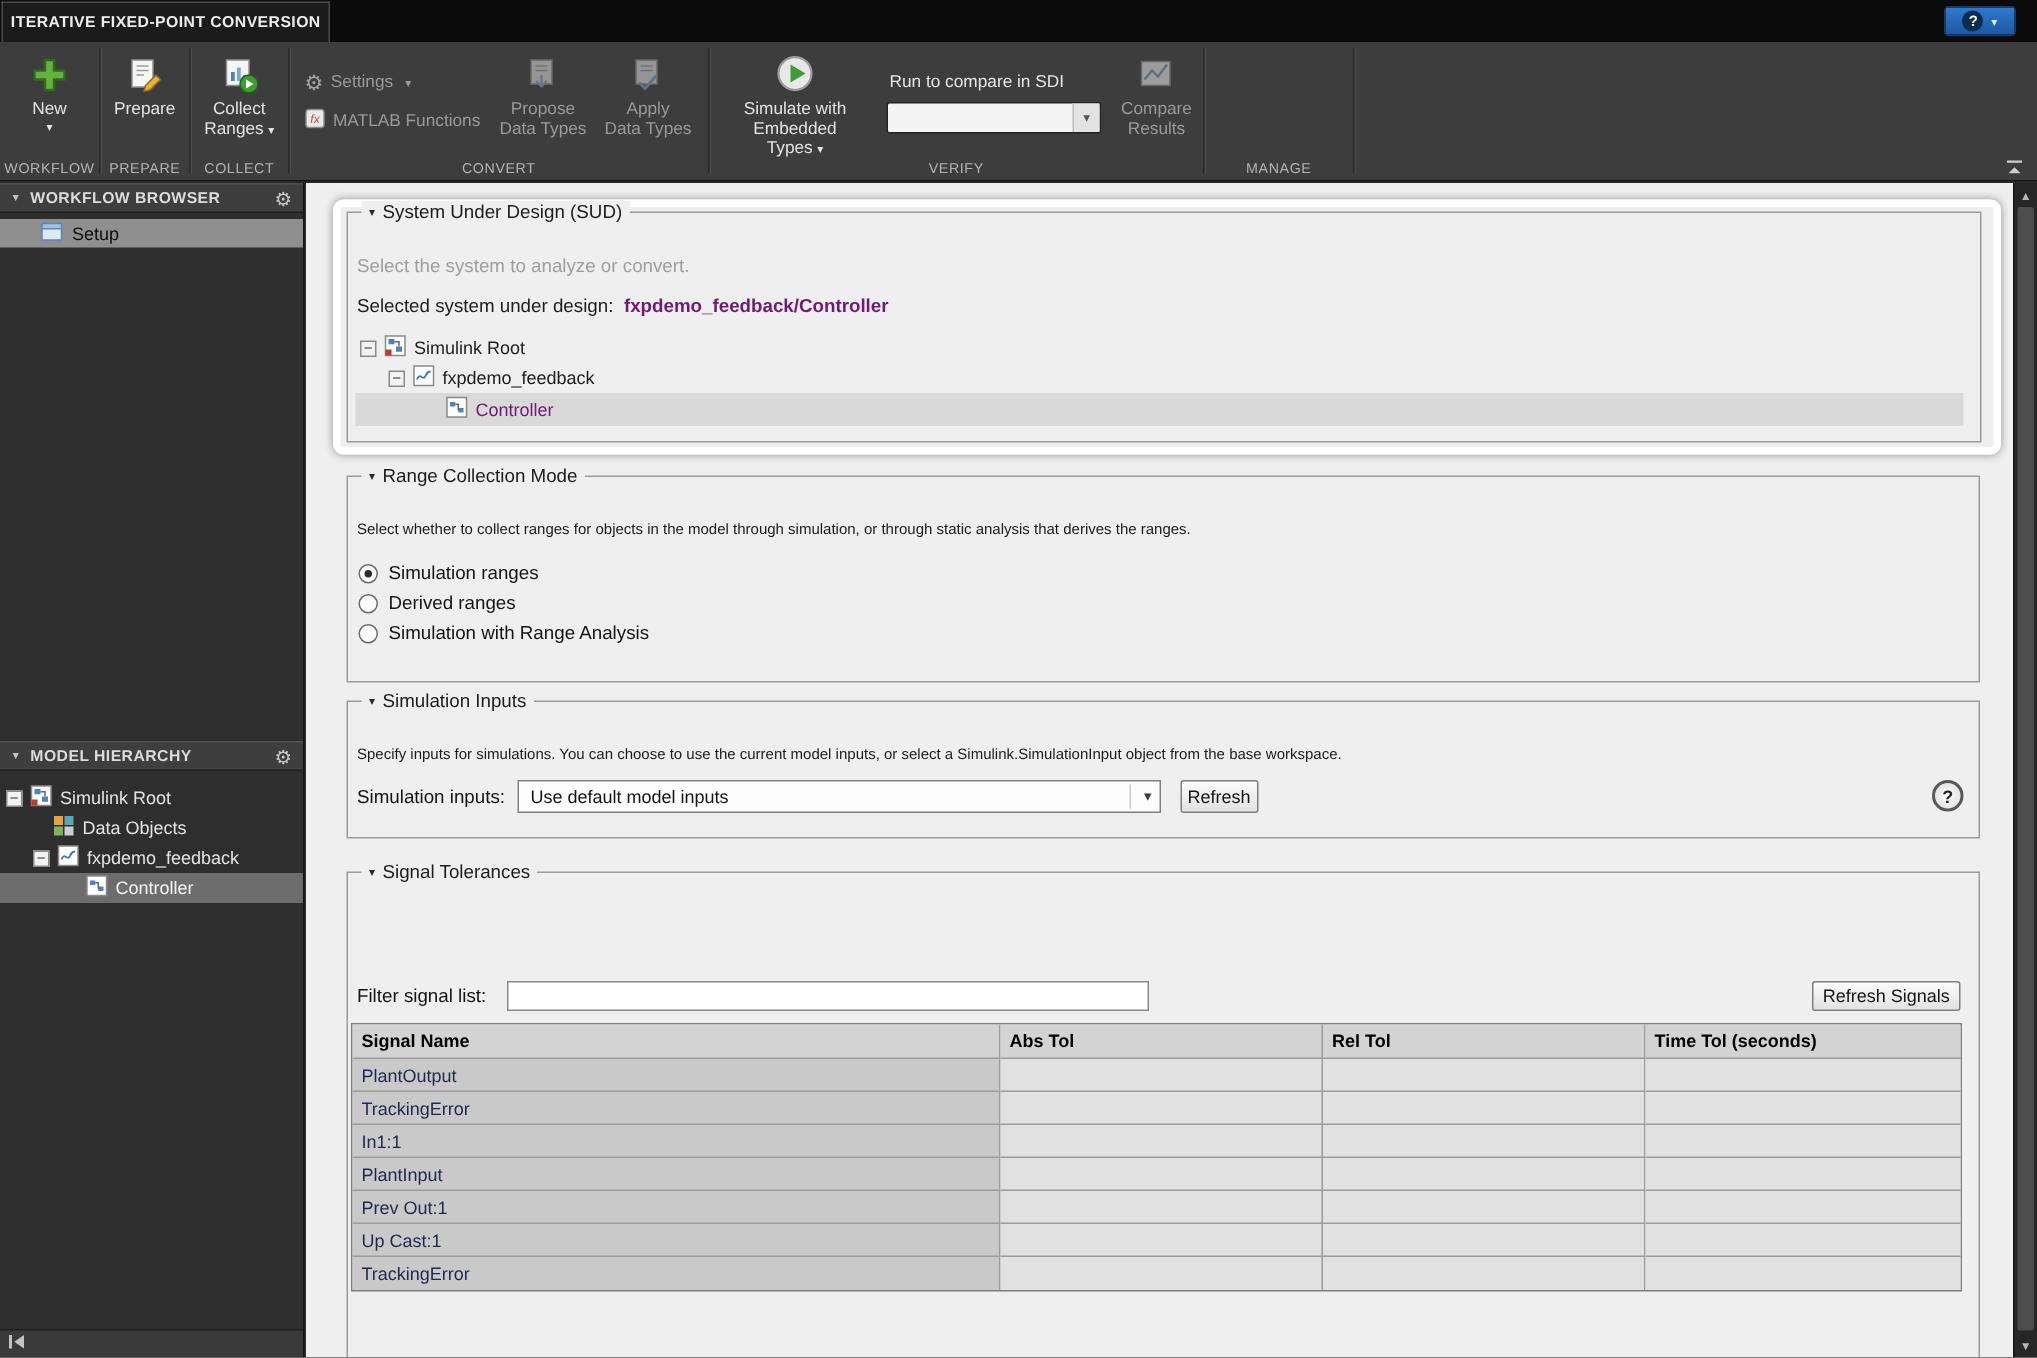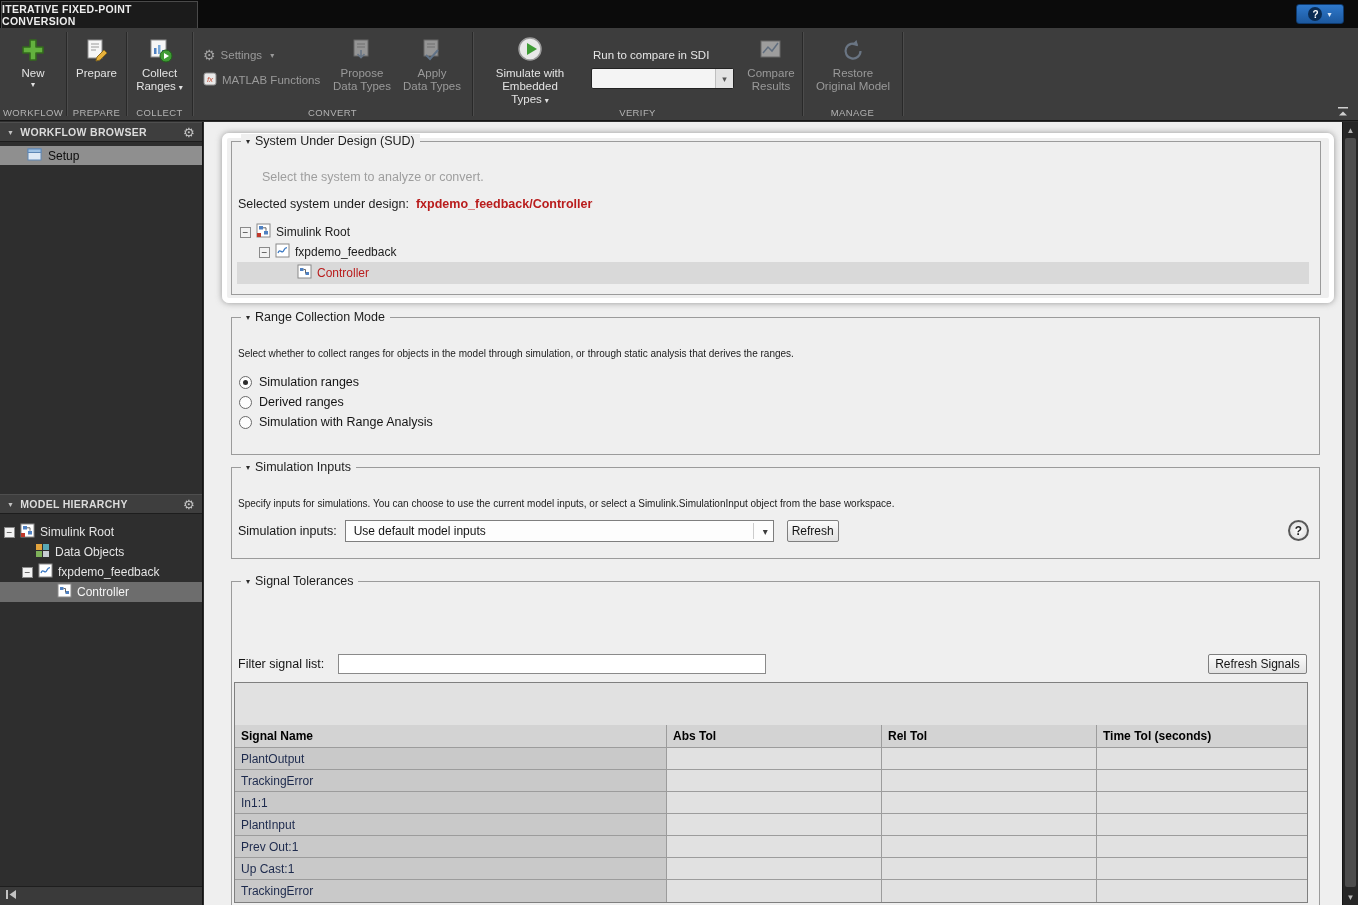--- a/index.html
+++ b/index.html
@@ -2,21 +2,21 @@
 <html><head>
 <meta charset="utf-8">
 <style>
   * { margin:0; padding:0; box-sizing:border-box; }
   html,body { width:1358px; height:905px; }
   body { font-family:"Liberation Sans","DejaVu Sans",sans-serif; font-size:12px; background:#1e1e1e; overflow:hidden; }
   #app { position:relative; width:1358px; height:905px; background:#2e2e2e; overflow:hidden; }
 
   
   .titlebar { position:absolute; left:0; top:0; width:100%; height:28px; background:#0b0b0b; }
-  .title-tab { position:absolute; left:1px; top:1px; width:197px; height:27px; background:#1b1b1b;
+  .title-tab { position:absolute; left:1px; top:1px; width:219px; height:27px; background:#1b1b1b;
                border:1px solid #4a4a4a; border-bottom:none; color:#ededed; font-size:10.5px; font-weight:bold;
                letter-spacing:.3px; display:flex; align-items:center; justify-content:center; }
   .help-pill { position:absolute; right:14px; top:4px; width:48px; height:20px;
                background:linear-gradient(#2f79cc,#1c589e); border:1px solid #0e3a6e; border-radius:3px;
                display:flex; align-items:center; justify-content:center; gap:5px; cursor:pointer; }
   .help-circle { width:14px; height:14px; border-radius:50%; background:#0a2b52; color:#fff; font-size:10px;
                  font-weight:bold; display:flex; align-items:center; justify-content:center; }
   .help-caret { color:#dce9f8; font-size:8px; }
 
   
@@ -62,23 +62,23 @@
 
   
   .content { position:absolute; left:204px; top:122px; width:1138px; height:783px; background:#efefef; overflow:hidden; }
   .spotlight { position:absolute; left:18px; top:11px; width:1112px; height:170px; border:5px solid #ffffff;
                border-radius:7px; box-shadow:0 0 6px rgba(90,90,90,.6); pointer-events:none; }
   .fieldset { position:absolute; border:1px solid #9b9b9b; }
   .legend { position:absolute; top:-8px; left:9px; background:#efefef; padding:0 5px; color:#1c1c1c;
             font-size:12.5px; display:flex; align-items:center; gap:5px; cursor:pointer; }
   .lg-caret { font-size:8px; color:#2a2a2a; }
   .desc { position:absolute; left:6px; color:#1b1b1b; font-size:10px; line-height:16px; }
-  .desc-gray { position:absolute; left:6px; color:#9e9e9e; font-size:12.5px;margin-left:24px; }
+  .desc-gray { position:absolute; left:6px; color:#9e9e9e; font-size:12.5px; }
   .sel-line { position:absolute; left:6px; display:flex; gap:7px; font-size:12.5px; color:#1c1c1c; align-items:center; }
-  .blue { color:#b91c1c; }
+  .blue { color:#701a75; }
   .bold { font-weight:bold; }
   .sud-row { position:absolute; left:5px; right:11px; height:20px; display:flex; align-items:center; gap:5px;
              color:#1c1c1c; font-size:12px; cursor:pointer; }
   .sud-row.selected { background:#d9d9d9; height:22px; }
   .radio-row { position:absolute; left:7px; display:flex; align-items:center; gap:7px; color:#141414;
                font-size:12.5px; cursor:pointer; }
   .radio { width:13px; height:13px; border-radius:50%; border:1px solid #6a6a6a; background:#fdfdfd;
            position:relative; flex:none; }
   .radio.checked::after { content:""; position:absolute; left:3px; top:3px; width:5px; height:5px;
                           border-radius:50%; background:#2b2b2b; }
@@ -99,21 +99,21 @@
                 font-family:inherit; color:#141414; width:428px; margin-left:6px; }
   .filter-row { position:absolute; left:6px; display:flex; align-items:center; }
   .refresh-signals-btn { position:absolute; right:12px; width:99px; height:20px; }
 
   .sigtable { position:absolute; left:2px; width:1074px; border:1px solid #7f7f7f; background:#e1e1e1; }
   .sigrow { display:grid; grid-template-columns:432px 215px 215px 1fr; }
   .tcell { height:22px; border-right:1px solid #9c9c9c; border-bottom:1px solid #9c9c9c;
            display:flex; align-items:center; padding:0 6px; font-size:12px; }
   .sigrow .tcell:last-child { border-right:none; }
   .sigrow:last-child .tcell { border-bottom:none; }
-  .thead .tcell { height:23px; background:#d3d3d3; font-weight:bold; color:#000;margin-top:42px; }
+  .thead .tcell { height:23px; background:#d3d3d3; font-weight:bold; color:#000; }
   .tname { background:#c9c9c9; color:#1d2a4d; }
   .tval { background:#e1e1e1; }
 
   
   .vscroll { position:absolute; right:0; top:122px; width:16px; height:783px; background:#262626; border-left:1px solid #141414; }
   .vs-arrow { position:absolute; left:0; width:15px; height:14px; color:#b5b5b5; font-size:8px;
               display:flex; align-items:center; justify-content:center; cursor:pointer; }
   .vs-thumb { position:absolute; left:2px; width:11px; top:16px; height:749px; background:#4d4d4d; border-radius:2px; cursor:pointer; }
 </style>
 </head>
@@ -250,30 +250,20 @@
           </svg>
         </span>
         <span>Compare</span>
         <span>Results</span>
       </div>
       <div class="tsection">VERIFY</div>
     </div>
     <div class="tsep" style="left:802px"></div>
 
     <div class="tgroup" style="left:803px;width:99px">
-      <div class="tbtn disabled" style="left:4px;top:7px;width:92px">
-        <span class="ticon">
-          <svg width="26" height="26">
-            <path d="M20.5 14a7.5 7.5 0 1 1-3.2-6.1" stroke="#8fa3bd" stroke-width="2.2" fill="none"></path>
-            <path d="M16.5 3l1.6 6.2-6.2-1.4z" fill="#8fa3bd"></path>
-          </svg>
-        </span>
-        <span>Restore</span>
-        <span>Original Model</span>
-      </div>
       <div class="tsection">MANAGE</div>
     </div>
     <div class="tsep" style="left:902px"></div>
 
     <div class="collapse-ribbon">
       <svg width="12" height="11">
           <rect x="1" y="1" width="10" height="1.5" fill="#cfcfcf"></rect>
           <path d="M2 9.5l4-4 4 4z" fill="#cfcfcf"></path>
         </svg>
     </div>

